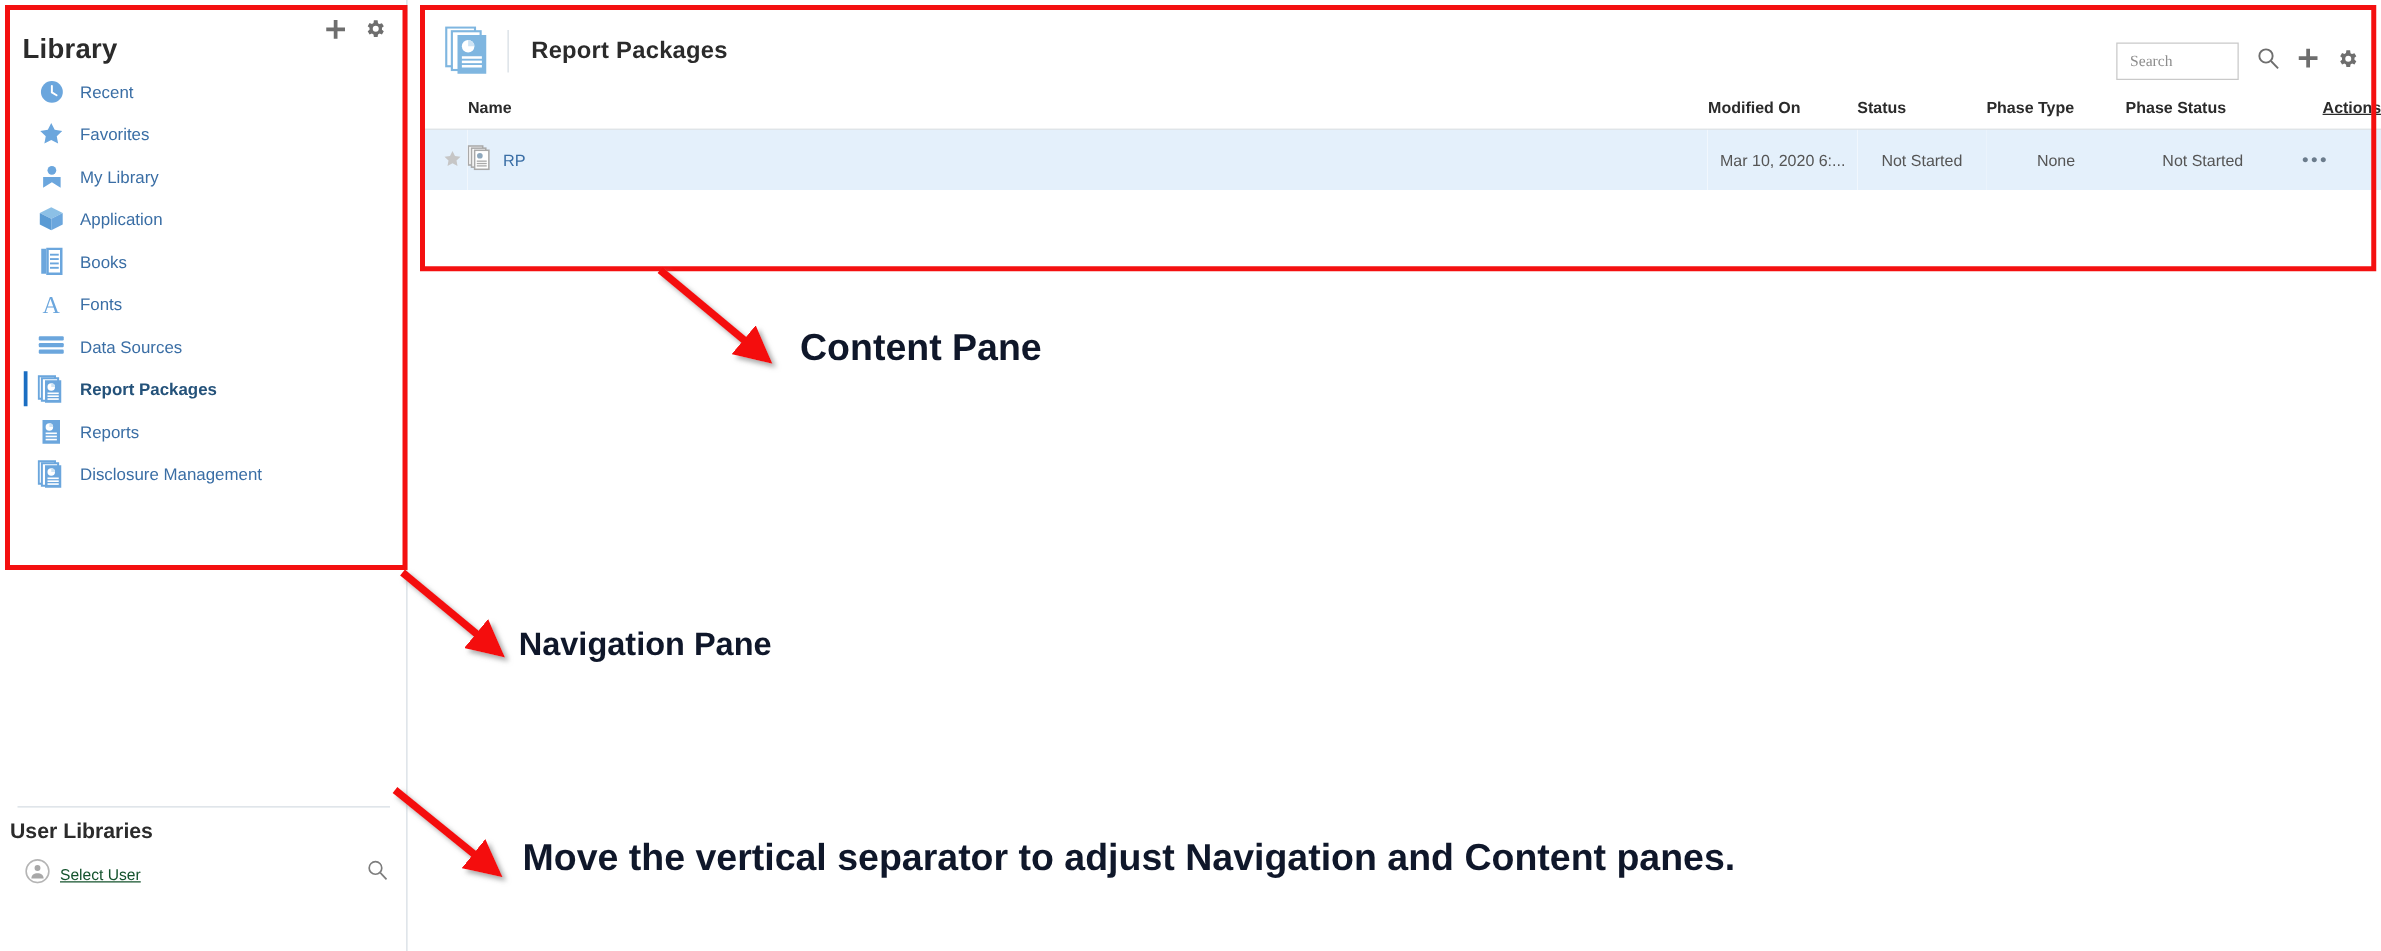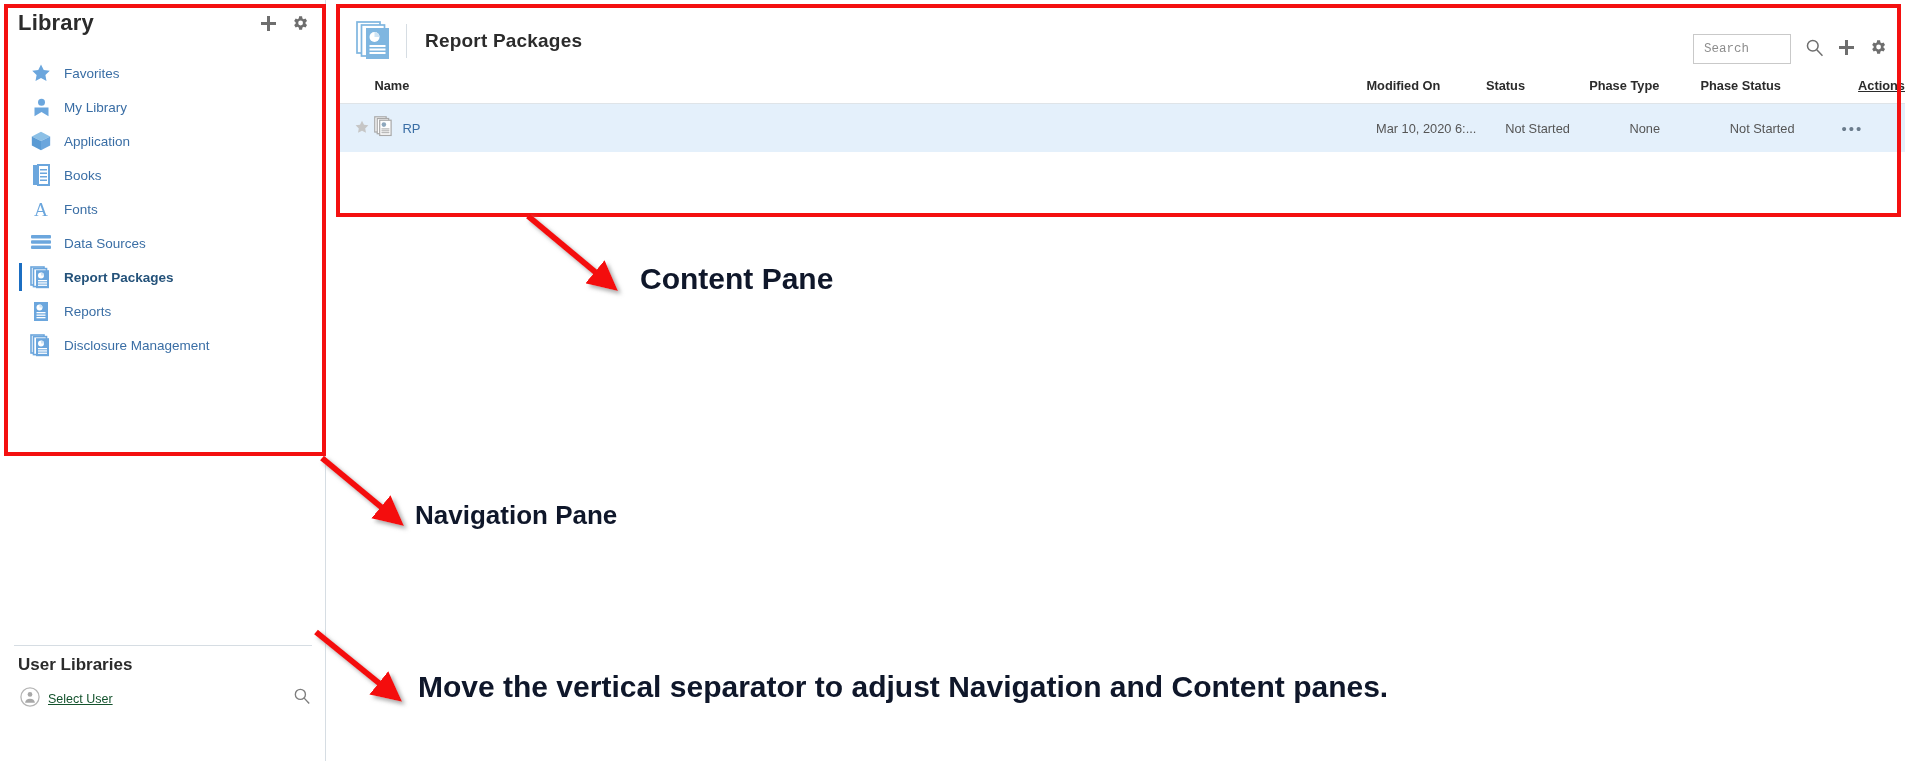--- a/index.html
+++ b/index.html
@@ -19,21 +19,21 @@
   }
 
   
   .nav-pane {
     position: absolute; left: 0; top: 0; width: 326px; height: 761px;
     background: #fff;
     border-right: 1px solid #d6dde3;
   }
   .nav-header {
     position: absolute; left: 0; top: 10px; width: 348px; height: 42px;
-    display: flex; align-items: flex-start;
+    display: flex; align-items: flex-end;
   }
   .nav-title {
     font-size: 22px; font-weight: bold; color: #2b2b2b;
     margin-left: 18px; letter-spacing: .2px;
   }
   .nav-header-icons {
     position: absolute; right: 16px; top: 14px;
     display: flex; align-items: center; gap: 14px;
   }
   .ic-gray { fill: #6e6e6e; }
@@ -54,21 +54,21 @@
     content: ""; position: absolute; left: 19px; top: 3px;
     width: 3px; height: 28px; background: #1b6ec2;
   }
 
   
   .user-lib-sep {
     position: absolute; left: 14px; top: 645px; width: 298px;
     border-top: 1px solid #d6dde3;
   }
   .user-lib-title {
-    position: absolute; left: 18px; top: 655px;
+    position: absolute; left: 8px; top: 655px;
     font-size: 17px; font-weight: bold; color: #2b2b2b;
   }
   .user-lib-row {
     position: absolute; left: 20px; top: 687px; width: 292px;
     display: flex; align-items: center;
   }
   .user-lib-row .ul-label {
     font-size: 12.5px; color: #14532d; margin-left: 8px; text-decoration: underline;
   }
   .user-lib-search { position: absolute; right: 14px; top: 687px; }
@@ -93,21 +93,21 @@
     position: absolute; right: 18px; top: 26px;
     display: flex; align-items: center; gap: 14px;
   }
   .search-box {
     width: 98px; height: 30px; border: 1px solid #c9c9c9; background: #fff;
     display: flex; align-items: center; padding: 0 8px;
   }
   .search-box input {
     border: none; outline: none; width: 100%;
     font-size: 12.5px; color: #7a7a7a;
-    font-family: Liberation Mono, monospace; background: transparent;
+    font-family: Liberation Serif, serif; background: transparent;
   }
   .search-box input::placeholder { color: #8d8d8d; }
 
   
   .tbl { width: 100%; border-collapse: collapse; table-layout: fixed; }
   .tbl thead th {
     text-align: left; font-size: 12.8px; font-weight: bold; color: #2b2b2b;
     padding: 4px 0 10px 0; border-bottom: 1px solid #dfe4e8;
     white-space: nowrap;
   }
@@ -167,20 +167,29 @@
       </span>
       <span title="Settings">
         <svg width="18" height="18" viewBox="0 0 24 24">
             <path class="ic-gray" d="M19.4 13a7.8 7.8 0 000-2l2-1.6-2-3.4-2.5 1a7.6 7.6 0 00-1.7-1L14.8 3h-4l-.4 2.9a7.6 7.6 0 00-1.7 1l-2.5-1-2 3.5L6.2 11a7.8 7.8 0 000 2l-2 1.6 2 3.4 2.5-1c.5.4 1.1.8 1.7 1l.4 2.9h4l.4-2.9c.6-.2 1.2-.6 1.7-1l2.5 1 2-3.4zm-6.6 2.2a3.2 3.2 0 110-6.4 3.2 3.2 0 010 6.4z"></path>
           </svg>
       </span>
     </div>
 
     <div class="nav-list">
 
+      <div class="nav-item">
+        <span class="nav-ico">
+          <svg width="21" height="21" viewBox="0 0 24 24">
+              <circle cx="12" cy="12" r="10" fill="#6ba6dd"></circle>
+              <path d="M12 6.5v6l4.3 2.6" stroke="#fff" stroke-width="1.8" fill="none" stroke-linecap="round"></path>
+            </svg>
+        </span>
+        <span class="nav-lbl">Recent</span>
+      </div>
 
       <div class="nav-item">
         <span class="nav-ico">
           <svg width="22" height="22" viewBox="0 0 24 24">
               <path fill="#6ba6dd" d="M12 2.6l3 6 6.6.9-4.8 4.6 1.2 6.5L12 17.5 6 20.6l1.2-6.5L2.4 9.5 9 8.6z"></path>
             </svg>
         </span>
         <span class="nav-lbl">Favorites</span>
       </div>
 

